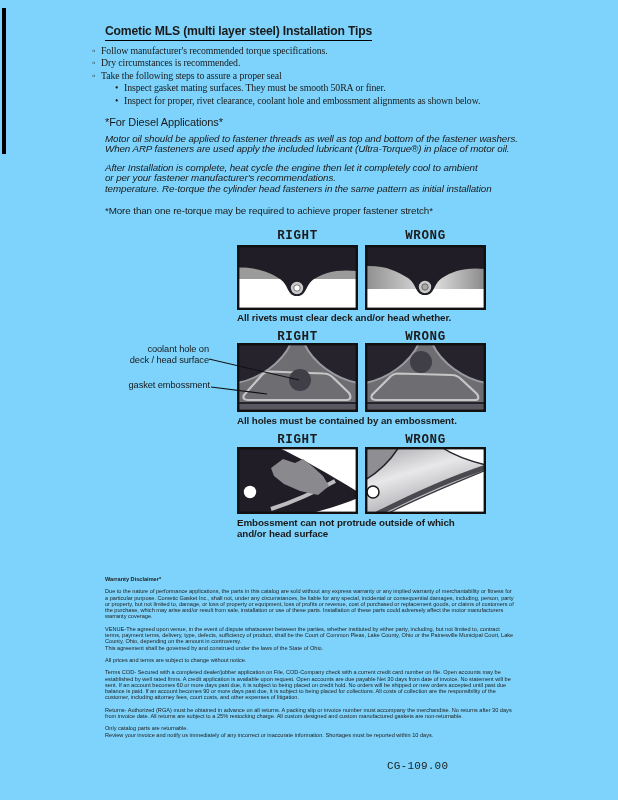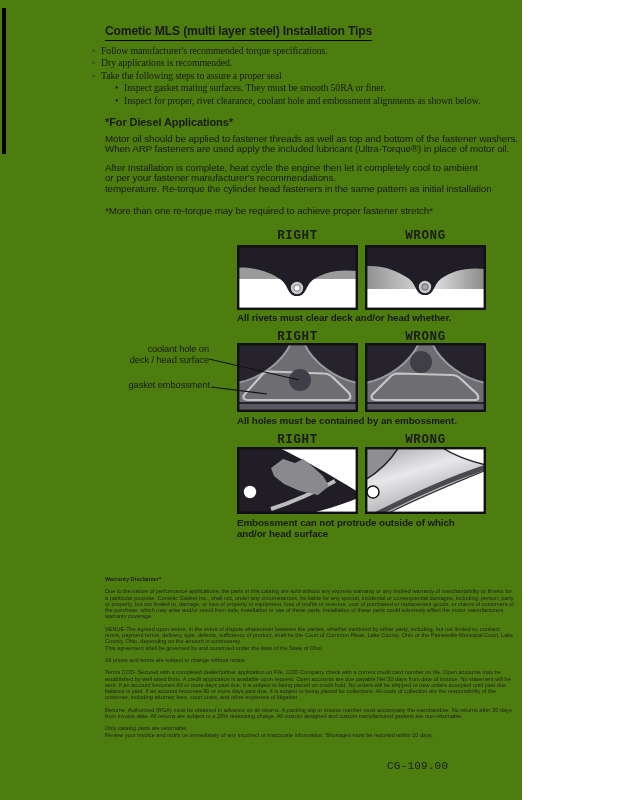--- a/index.html
+++ b/index.html
@@ -1,39 +1,39 @@
 <!DOCTYPE html>
 <html style="--ink: #1a1a1a; --diagram-dark: #201d26; --deck-gray: #9b9b9b; --row2-bg: #6e6d72; --embossment-line: #c6c6c6; --hole-fill: #403e46;"><head>
 <meta charset="utf-8">
 <style>
   * { margin:0; padding:0; box-sizing:border-box; }
   html,body { background:#ffffff; }
   #page {
-    position:relative; width:522px; height:800px; background:#4d7c0f;
+    position:relative; width:618px; height:800px; background:#7dd3fc;
     font-family:"Liberation Sans","DejaVu Sans",sans-serif;
     color:var(--ink,#1a1a1a); overflow:hidden;
   }
   .abs { position:absolute; }
 
   #binding-mark { left:2px; top:8px; width:4px; height:146px; background:#000; }
 
   #doc-title {
     left:105px; top:24px; font-size:12.2px; font-weight:bold; letter-spacing:-0.2px;
     border-bottom:1.6px solid #000; padding-bottom:2px; white-space:nowrap;
   }
 
   #tips-list { left:92px; top:45px; font-size:9.8px; line-height:12.4px; letter-spacing:-0.1px;font-family:Liberation Serif, serif; }
   .b-row { white-space:nowrap; }
   .b-row .mk { display:inline-block; width:9px; }
   .mk-o::before { content:"◦"; }
   .mk-f::before { content:"•"; }
   .b-sub { margin-left:23px; }
 
-  #diesel-heading { left:105px; top:116px; font-size:11px; font-weight:bold; letter-spacing:-0.1px; }
-  .para { font-size:9.8px; line-height:10.4px; letter-spacing:-0.1px; }
+  #diesel-heading { left:105px; top:116px; font-size:11px; font-weight:normal; letter-spacing:-0.1px; }
+  .para { font-size:9.8px; line-height:10.4px; letter-spacing:-0.1px;font-style:italic; }
   .ln { white-space:nowrap; }
   #diesel-para1 { left:105px; top:134px; }
   #diesel-para2 { left:105px; top:163px; }
   #retorque-note { left:105px; top:205px; font-size:9.8px; white-space:nowrap; letter-spacing:-0.1px; }
 
   .rw-lbl { width:121px; text-align:center; font-weight:bold; font-size:12.5px; letter-spacing:0.6px; color:#1c1c1c;font-family:Liberation Mono, monospace; }
   .cap { font-weight:bold; font-size:9.8px; letter-spacing:-0.1px; white-space:nowrap; }
 
   .ann { font-size:9.3px; line-height:10.6px; text-align:right; white-space:nowrap; letter-spacing:-0.1px; }
   #ann-coolant { left:105px; top:344px; width:104px; }
@@ -50,21 +50,21 @@
 <body>
 
 <div id="page">
 
   <div class="abs" id="binding-mark"></div>
 
   <div class="abs" id="doc-title">Cometic MLS (multi layer steel) Installation Tips</div>
 
   <div class="abs" id="tips-list">
     <div class="b-row"><span class="mk mk-o"></span><span>Follow manufacturer's recommended torque specifications.</span></div>
-    <div class="b-row"><span class="mk mk-o"></span><span>Dry applications is recommended.</span></div>
+    <div class="b-row"><span class="mk mk-o"></span><span>Dry circumstances is recommended.</span></div>
     <div class="b-row"><span class="mk mk-o"></span><span>Take the following steps to assure a proper seal</span></div>
     <div class="b-row b-sub"><span class="mk mk-f"></span><span>Inspect gasket mating surfaces.  They must be smooth 50RA or finer.</span></div>
     <div class="b-row b-sub"><span class="mk mk-f"></span><span>Inspect for proper, rivet clearance, coolant hole and embossment alignments as shown below.</span></div>
   </div>
 
   <div class="abs" id="diesel-heading">*For Diesel Applications*</div>
 
   <div class="abs para" id="diesel-para1">
     <div class="ln">Motor oil should be applied to fastener threads as well as top and bottom of the fastener washers.</div>
     <div class="ln">When ARP fasteners are used apply the included lubricant (Ultra-Torque®) in place of motor oil.</div>

